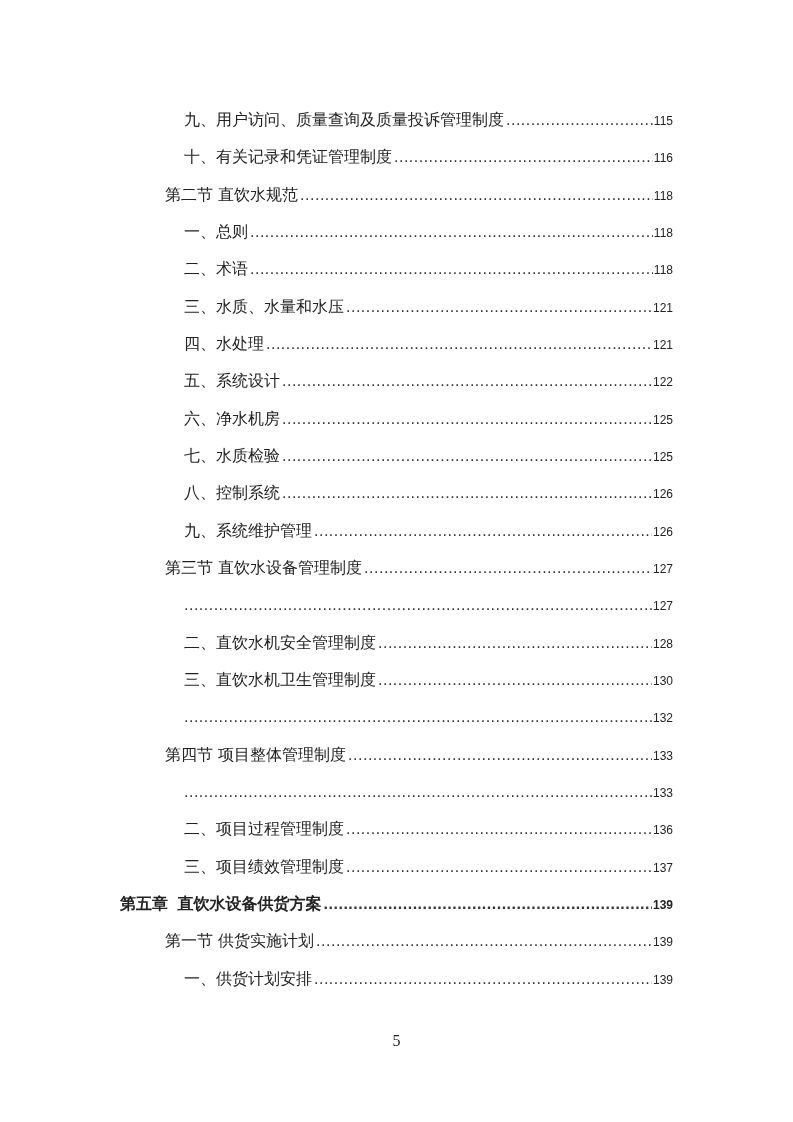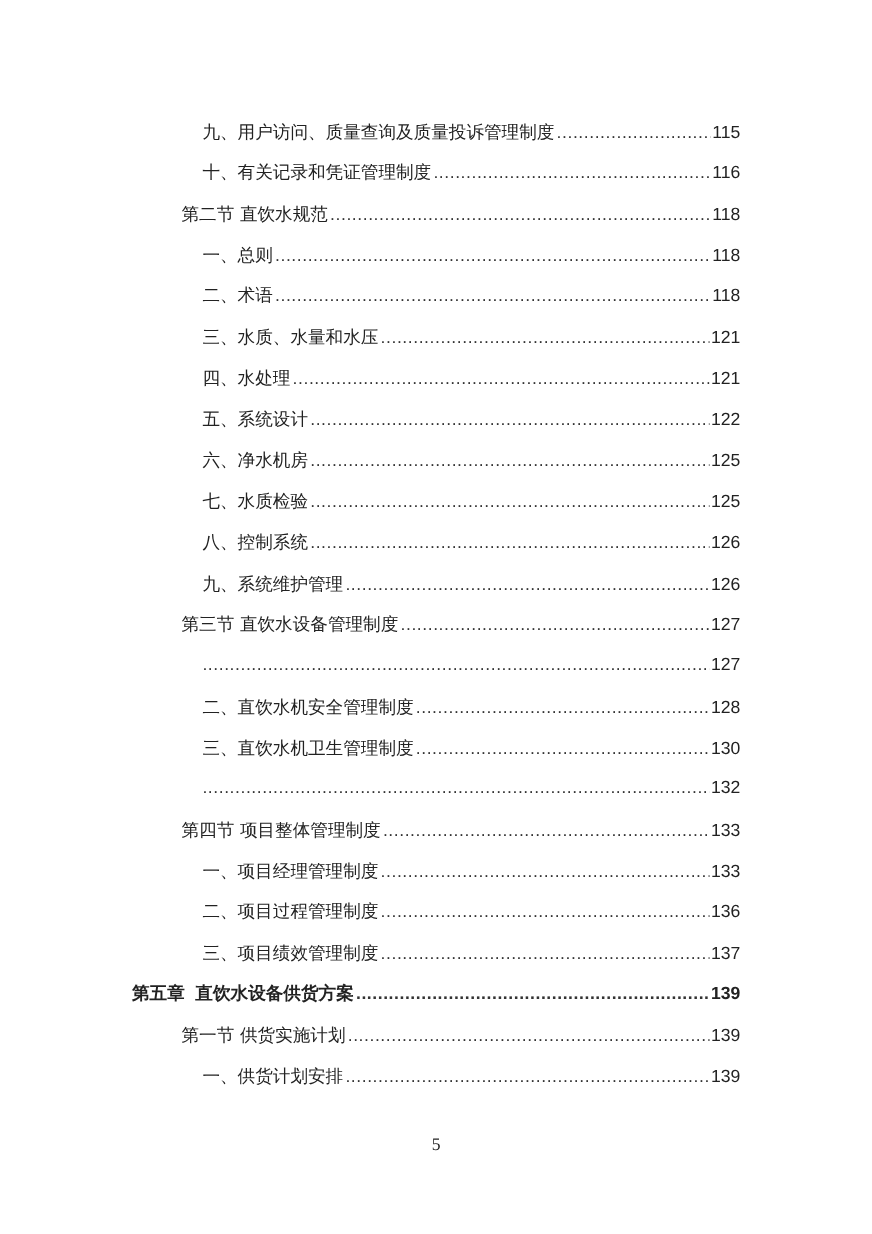--- a/index.html
+++ b/index.html
@@ -5,21 +5,21 @@
   html, body { margin: 0; padding: 0; background: #ffffff; }
   body { width: 793px; height: 1122px; position: relative; overflow: hidden;
          font-family: "DejaVu Serif", "Liberation Serif", serif; color: #222; }
   .toc { position: absolute; left: 0; top: 0; width: 793px; }
   .row { position: absolute; display: flex; align-items: baseline; height: 24px;
          font-size: 16px; line-height: 24px; right: 120px; }
   .row .title { white-space: nowrap; padding-right: 2px; text-align: right; }
   .row .leader { flex: 1; overflow: hidden; white-space: nowrap; color: #333;
                  font-family: "Liberation Sans", sans-serif; letter-spacing: 0.5px; }
   .row .leader::before { content: "................................................................................................................................................................................................................"; }
-  .row .page { font-family: "Liberation Sans", sans-serif; font-size: 16px; padding-left: 1px; }
+  .row .page { font-family: "Liberation Sans", sans-serif; font-size: 12px; padding-left: 1px; }
   .lvl1 { left: 120px; font-weight: bold; }
   .lvl1 .title { font-family: Liberation Mono, monospace; }
   .lvl1 .page { font-weight: bold; }
   .lvl2 { left: 152px; margin-left: 13px; }
   .lvl3 { left: 184px; }
   .footer { position: absolute; left: 0; width: 793px; top: 1032px; text-align: center;
             font-size: 16px; font-family: "Liberation Serif", serif; }
 </style>
 </head>
 <body>
@@ -107,21 +107,20 @@
   <div class="row lvl3" style="top:705px">
       <span class="leader"></span>
       <span class="page">132</span>
     </div>
   <div class="row lvl2" style="top:743px">
       <span class="title">第四节  项目整体管理制度</span>
       <span class="leader"></span>
       <span class="page">133</span>
     </div>
   <div class="row lvl3" style="top:780px">
-      <span class="title">一、项目经理管理制度</span>
       <span class="leader"></span>
       <span class="page">133</span>
     </div>
   <div class="row lvl3" style="top:817px">
       <span class="title">二、项目过程管理制度</span>
       <span class="leader"></span>
       <span class="page">136</span>
     </div>
   <div class="row lvl3" style="top:855px">
       <span class="title">三、项目绩效管理制度</span>

